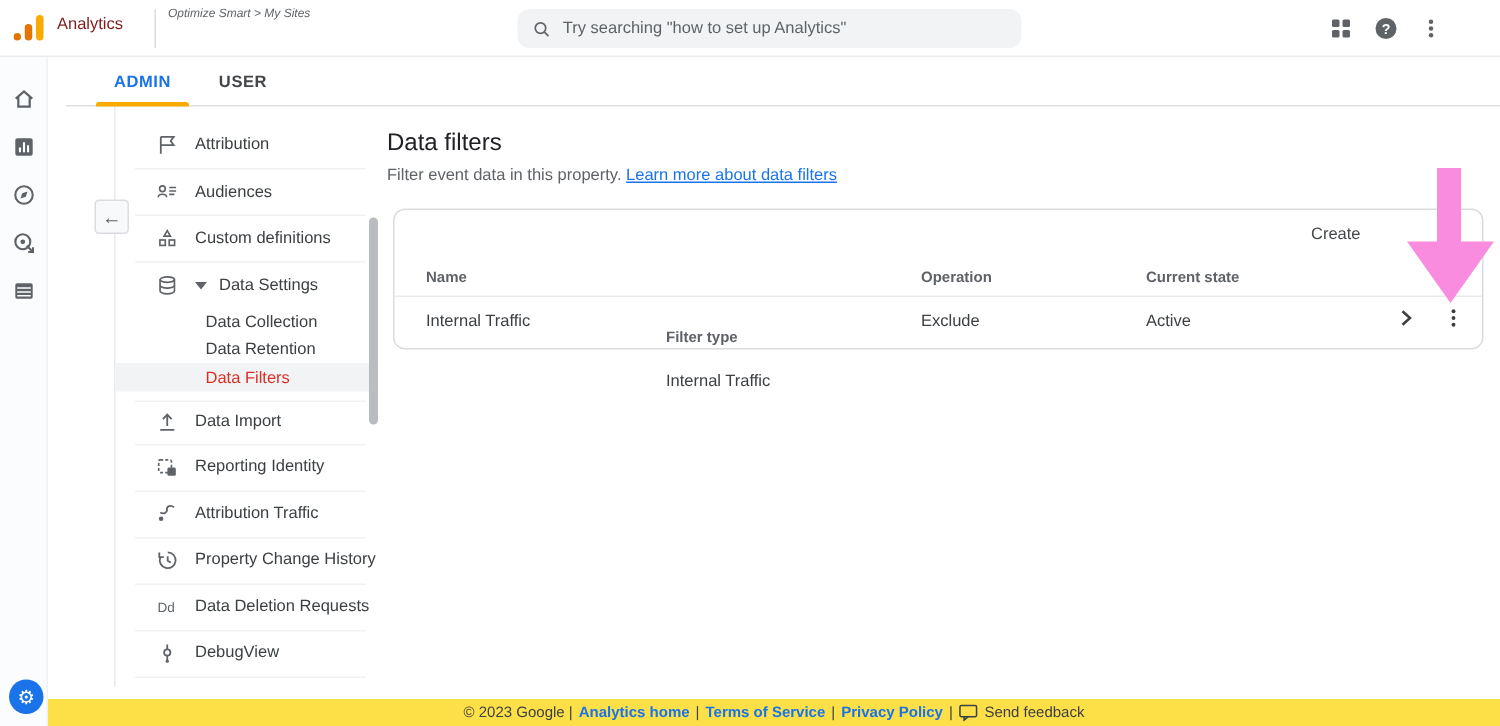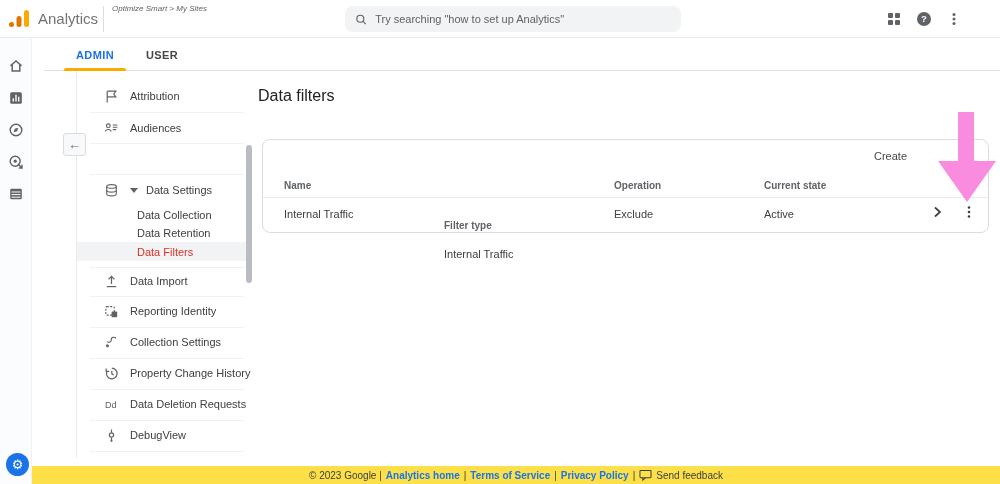--- a/index.html
+++ b/index.html
@@ -7,21 +7,21 @@
   body {
     position:relative; font-family:"Liberation Sans", sans-serif;
     background:#fff; overflow:hidden; color:#3c4043;
   }
   svg { display:block; }
 
   
   .header { position:absolute; top:0; left:0; width:1000px; height:38px; background:#fff;
             border-bottom:1px solid #ebebeb; z-index:6; }
   .logo { position:absolute; left:9px; top:9px; width:22px; height:20px; }
-  .brand { position:absolute; left:38px; top:10px; font-size:15px; color:#737373; }
+  .brand { position:absolute; left:38px; top:10px; font-size:11px; color:#7f1d1d; }
   .hdr-divider { position:absolute; left:103px; top:6px; height:26px; border-left:1px solid #dadce0; }
   .breadcrumb { position:absolute; left:112px; top:4px; font-size:8px; color:#5f6368;font-style:italic; }
   .account { position:absolute; left:112px; top:14px; font-size:14px; color:#202124; display:flex; align-items:center; gap:6px; }
   .caret-down { width:0; height:0; border-left:4px solid transparent; border-right:4px solid transparent; border-top:5px solid #5f6368; margin-top:2px; }
   .search { position:absolute; left:345px; top:6px; width:336px; height:26px; background:#f1f3f4;
             border-radius:8px; display:flex; align-items:center; padding:0 10px; gap:8px; }
   .search input { border:none; outline:none; background:transparent; font-size:11px; color:#5f6368;
                   width:100%; font-family:"Liberation Sans", sans-serif; }
   .search input::placeholder { color:#5f6368; opacity:1; }
   .hdr-icons { position:absolute; right:38px; top:11px; display:flex; gap:14px; align-items:center; }
@@ -173,20 +173,28 @@
 
   <div class="menu-item" style="top:47px">
     <svg class="mi-icon" viewBox="0 0 15 15">
       <circle cx="4.3" cy="4.8" r="1.9" fill="none" stroke="#5f6368" stroke-width="1.1"></circle>
       <path d="M1.5 10.5 C1.5 7.8 7.1 7.8 7.1 10.5" fill="none" stroke="#5f6368" stroke-width="1.1"></path>
       <path d="M8.8 4 H13.4 M8.8 6.3 H13.4 M8.8 8.6 H12.2" stroke="#5f6368" stroke-width="1.1"></path>
     </svg>
     <span class="mi-label">Audiences</span>
   </div>
 
+  <div class="menu-item" style="top:78px">
+    <svg class="mi-icon" viewBox="0 0 15 15">
+      <path d="M7.5 1.8 L9.6 5.4 H5.4 Z" fill="none" stroke="#5f6368" stroke-width="1.1"></path>
+      <rect x="2.6" y="8" width="3.6" height="3.6" fill="none" stroke="#5f6368" stroke-width="1.1"></rect>
+      <rect x="8.8" y="8" width="3.6" height="3.6" fill="none" stroke="#5f6368" stroke-width="1.1"></rect>
+    </svg>
+    <span class="mi-label">Custom definitions</span>
+  </div>
 
   <div class="menu-item" style="top:109px">
     <svg class="mi-icon" viewBox="0 0 15 15">
       <ellipse cx="7.5" cy="3.4" rx="4.8" ry="1.8" fill="none" stroke="#5f6368" stroke-width="1.1"></ellipse>
       <path d="M2.7 3.4 V11 c0 1 2.1 1.9 4.8 1.9 s4.8-.9 4.8-1.9 V3.4" fill="none" stroke="#5f6368" stroke-width="1.1"></path>
       <path d="M2.7 7.2 c0 1 2.1 1.9 4.8 1.9 s4.8-.9 4.8-1.9" fill="none" stroke="#5f6368" stroke-width="1.1"></path>
     </svg>
     <span class="mi-caret"></span>
     <span class="mi-label">Data Settings</span>
   </div>
@@ -215,21 +223,21 @@
       <rect x="7.6" y="7.6" width="5.6" height="5.6" rx="1" fill="#5f6368"></rect>
     </svg>
     <span class="mi-label">Reporting Identity</span>
   </div>
 
   <div class="menu-item" style="top:261px">
     <svg class="mi-icon" viewBox="0 0 15 15">
       <path d="M12 3.2 c-2-1.8-5-.8-4.7 1.5 c.3 2.3-2.6 3.3-4.4 1.9" fill="none" stroke="#5f6368" stroke-width="1.2"></path>
       <circle cx="3.4" cy="10.8" r="1.5" fill="#5f6368"></circle>
     </svg>
-    <span class="mi-label">Collection Settings</span>
+    <span class="mi-label">Attribution Traffic</span>
   </div>
 
   <div class="menu-item" style="top:292px">
     <svg class="mi-icon" viewBox="0 0 15 15">
       <path d="M7.8 2.2 a5.3 5.3 0 1 1 -5 3.5 M2.2 2.4 v3 h3" fill="none" stroke="#5f6368" stroke-width="1.2"></path>
       <path d="M7.8 4.8 V7.8 L9.8 9" fill="none" stroke="#5f6368" stroke-width="1.2"></path>
     </svg>
     <span class="mi-label">Property Change History</span>
   </div>
 
@@ -247,20 +255,24 @@
       <circle cx="7.5" cy="12.8" r="1.1" fill="#5f6368"></circle>
     </svg>
     <span class="mi-label">DebugView</span>
   </div>
 
   <div class="sb-scroll"></div>
 </div>
 
 <div class="main">
   <div class="page-title">Data filters</div>
+  <div class="page-sub">
+    <span>Filter event data in this property.</span>
+    <a href="#">Learn more about data filters</a>
+  </div>
 
   <div class="card">
     <div class="create-btn">Create</div>
 
     <div class="col-head c1">Name</div>
     <div class="col-head c2">Filter type</div>
     <div class="col-head c3">Operation</div>
     <div class="col-head c4">Current state</div>
 
     <div class="row-divider"></div>

